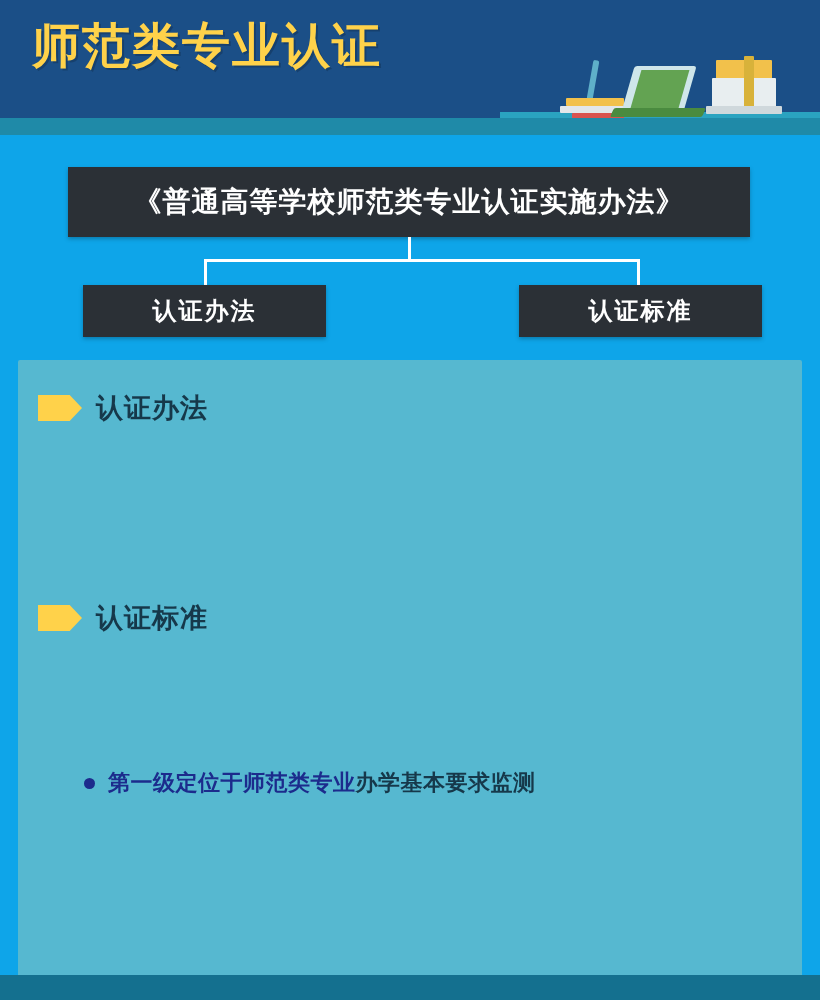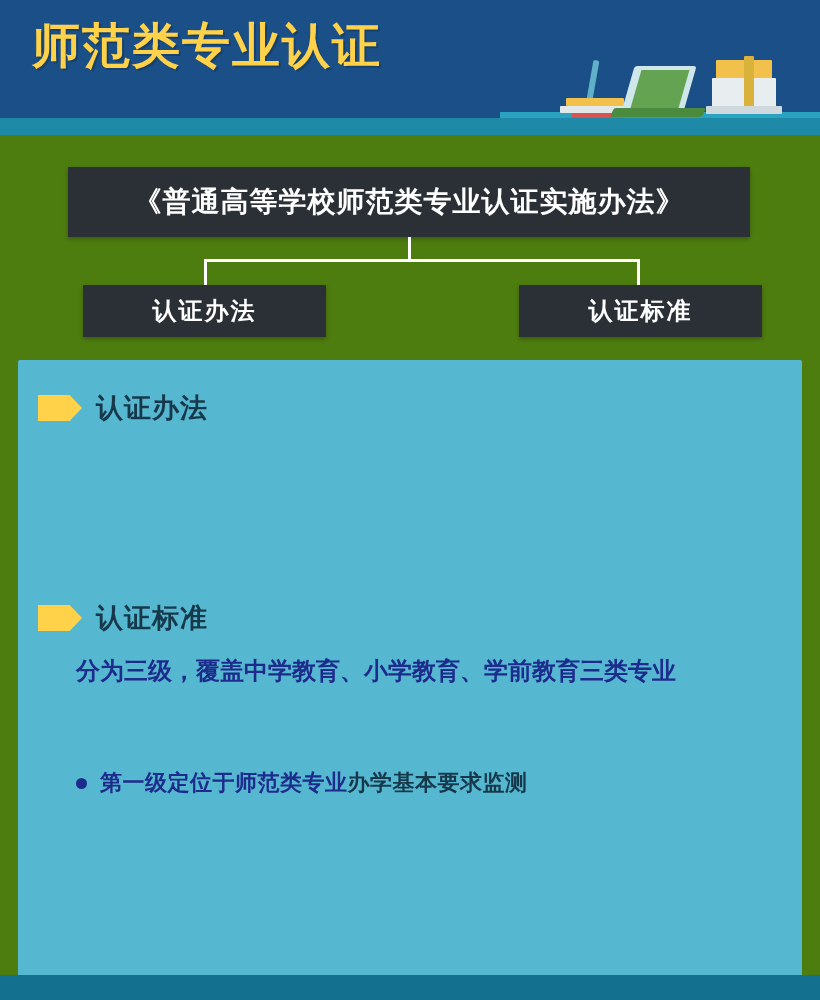--- a/index.html
+++ b/index.html
@@ -102,21 +102,21 @@
     transform: rotate(10deg);
     border-radius: 2px;
   }
 
   
   .board {
     position: absolute;
     left: 0; top: 135px;
     width: 820px;
     height: 865px;
-    background: #4d7c0f;
+    background: #0ea5e9;
   }
 
   .node {
     position: absolute;
     background: #2b3036;
     color: #ffffff;
     font-weight: bold;
     display: flex;
     align-items: center;
     justify-content: center;
@@ -189,21 +189,21 @@
     padding: 0 34px 0 58px;
     font-size: 24px;
     font-weight: bold;
     line-height: 1.75;
     color: #16384a;
   }
   .hl { color: #1c2b8c; }
 
   .bullets {
     position: absolute;
-    left: 0;
+    left: 8px;
     top: 408px;
     width: 784px;
     padding-left: 58px;
     box-sizing: border-box;
   }
   .bullet-row {
     display: flex;
     align-items: center;
     margin-bottom: 18px;
   }
@@ -269,23 +269,20 @@
         <div class="arrow-tag"></div>
         <div class="sec-head-text">认证办法</div>
       </div>
     </div>
 
     <div class="section sec2">
       <div class="sec-head">
         <div class="arrow-tag"></div>
         <div class="sec-head-text">认证标准</div>
       </div>
-      <div class="sec-body">
-        <span class="hl">分为三级，覆盖中学教育、小学教育、学前教育三类专业</span><span></span>
-      </div>
     </div>
 
     <div class="bullets">
       <div class="bullet-row">
         <div class="dot"></div>
         <div class="bullet-text">
           <span class="hl">第一级定位于师范类专业</span><span>办学基本要求监测</span>
         </div>
       </div>
     </div>

